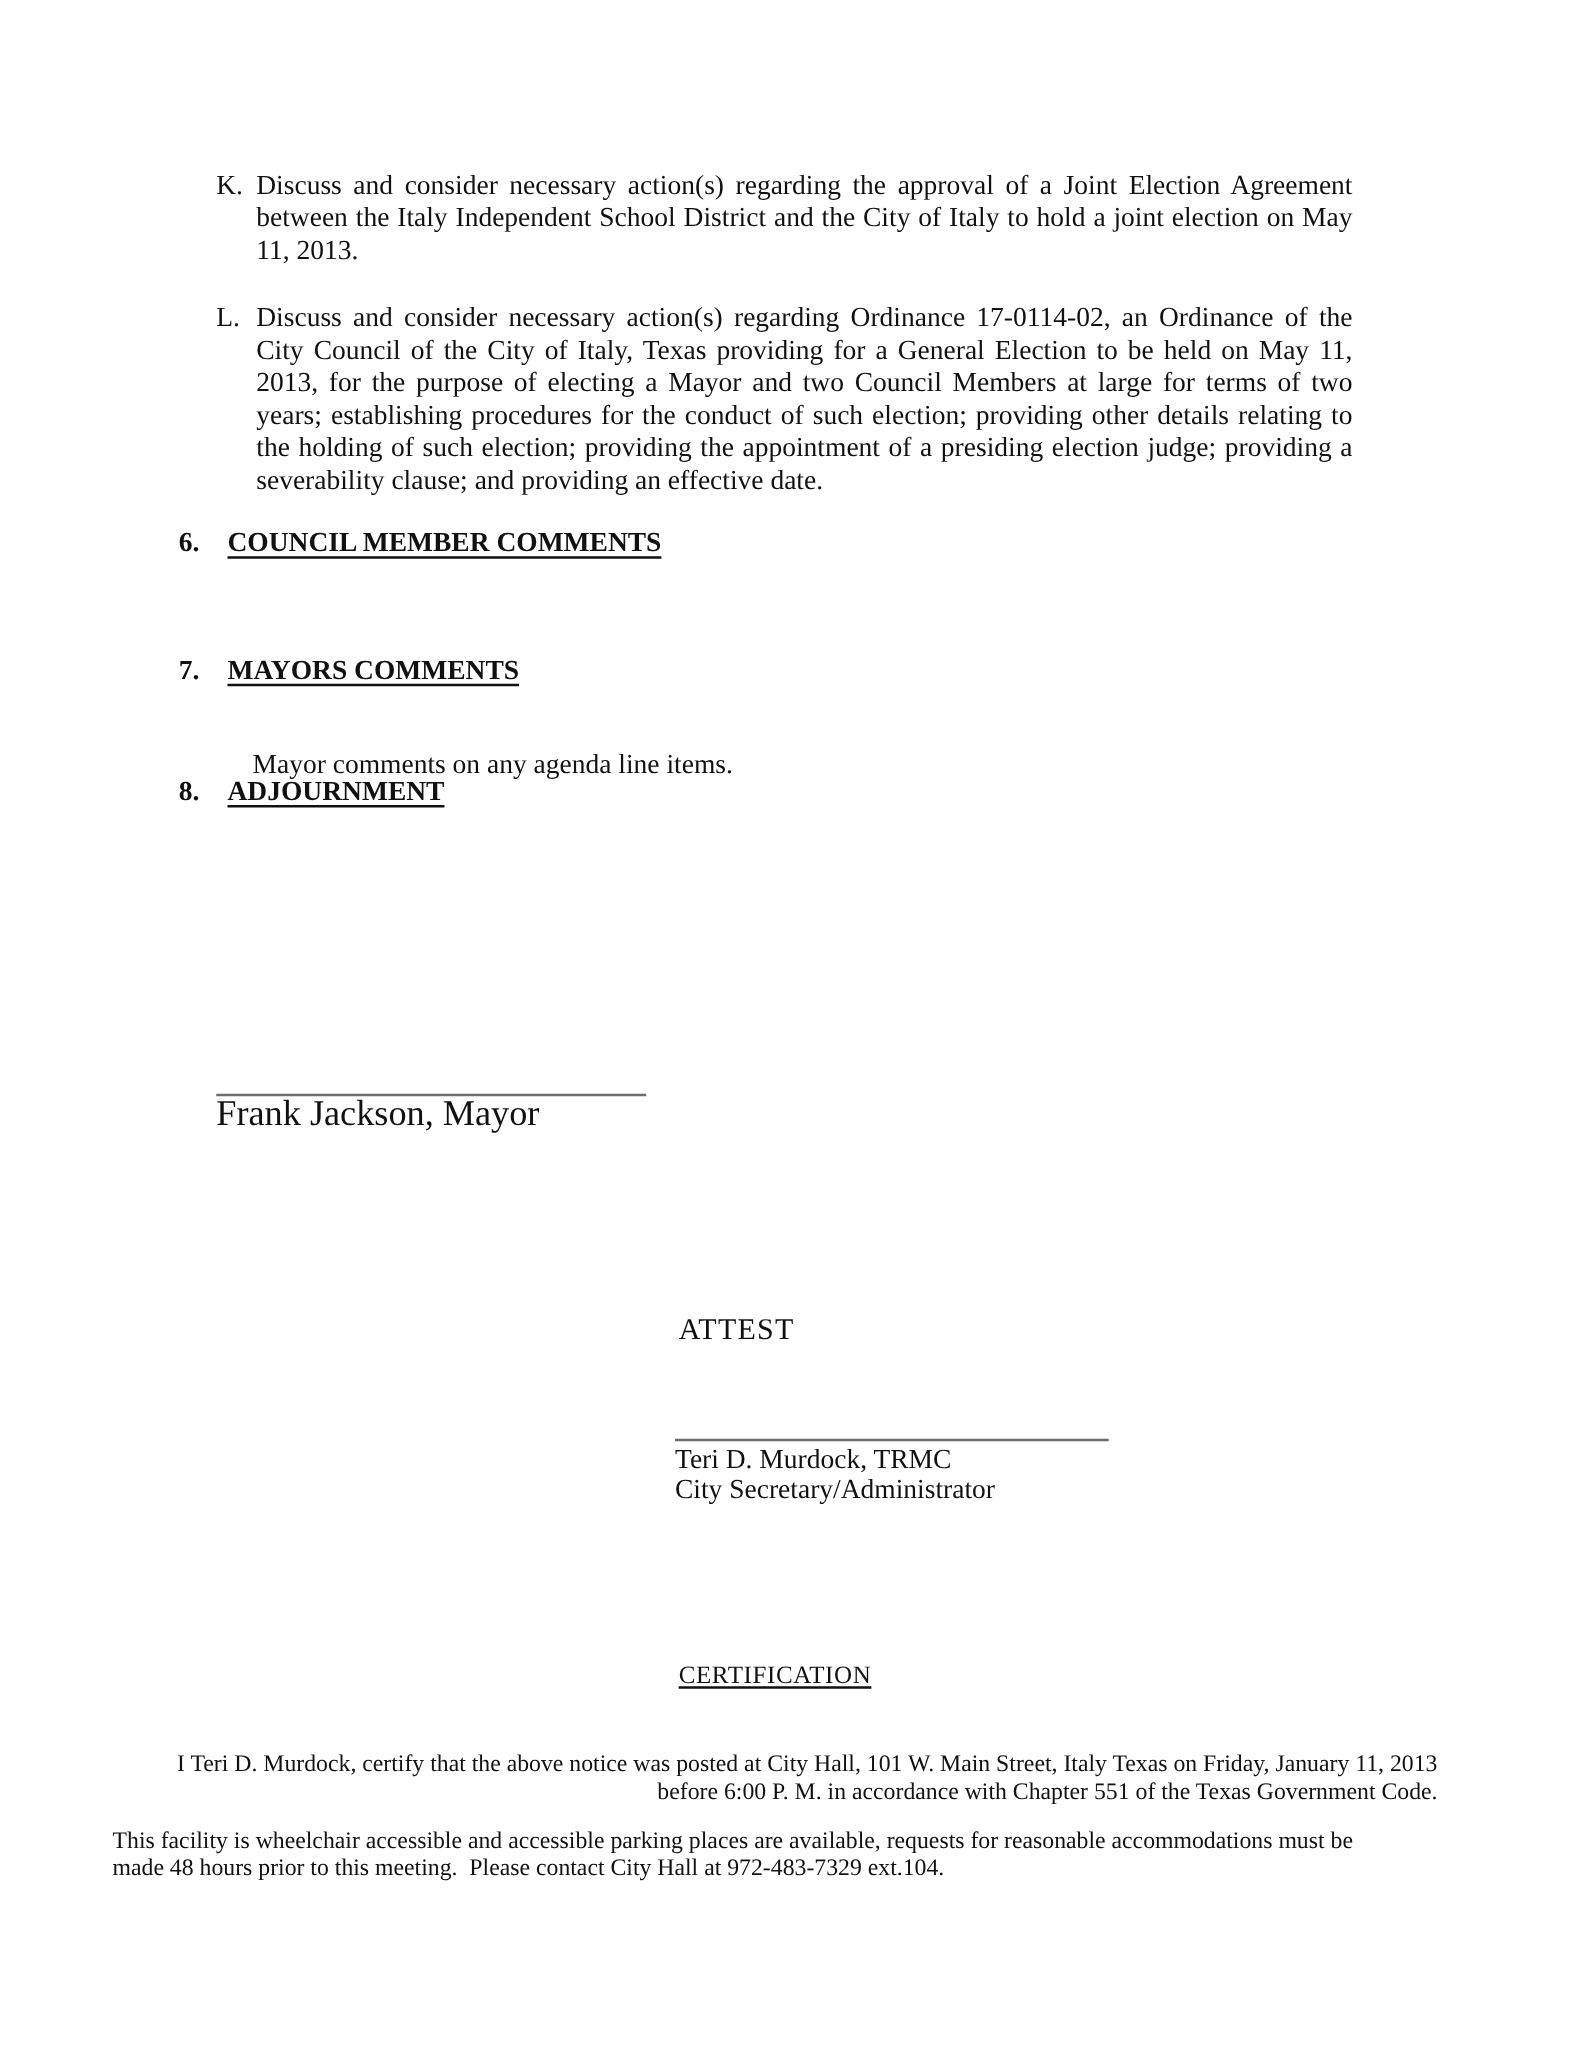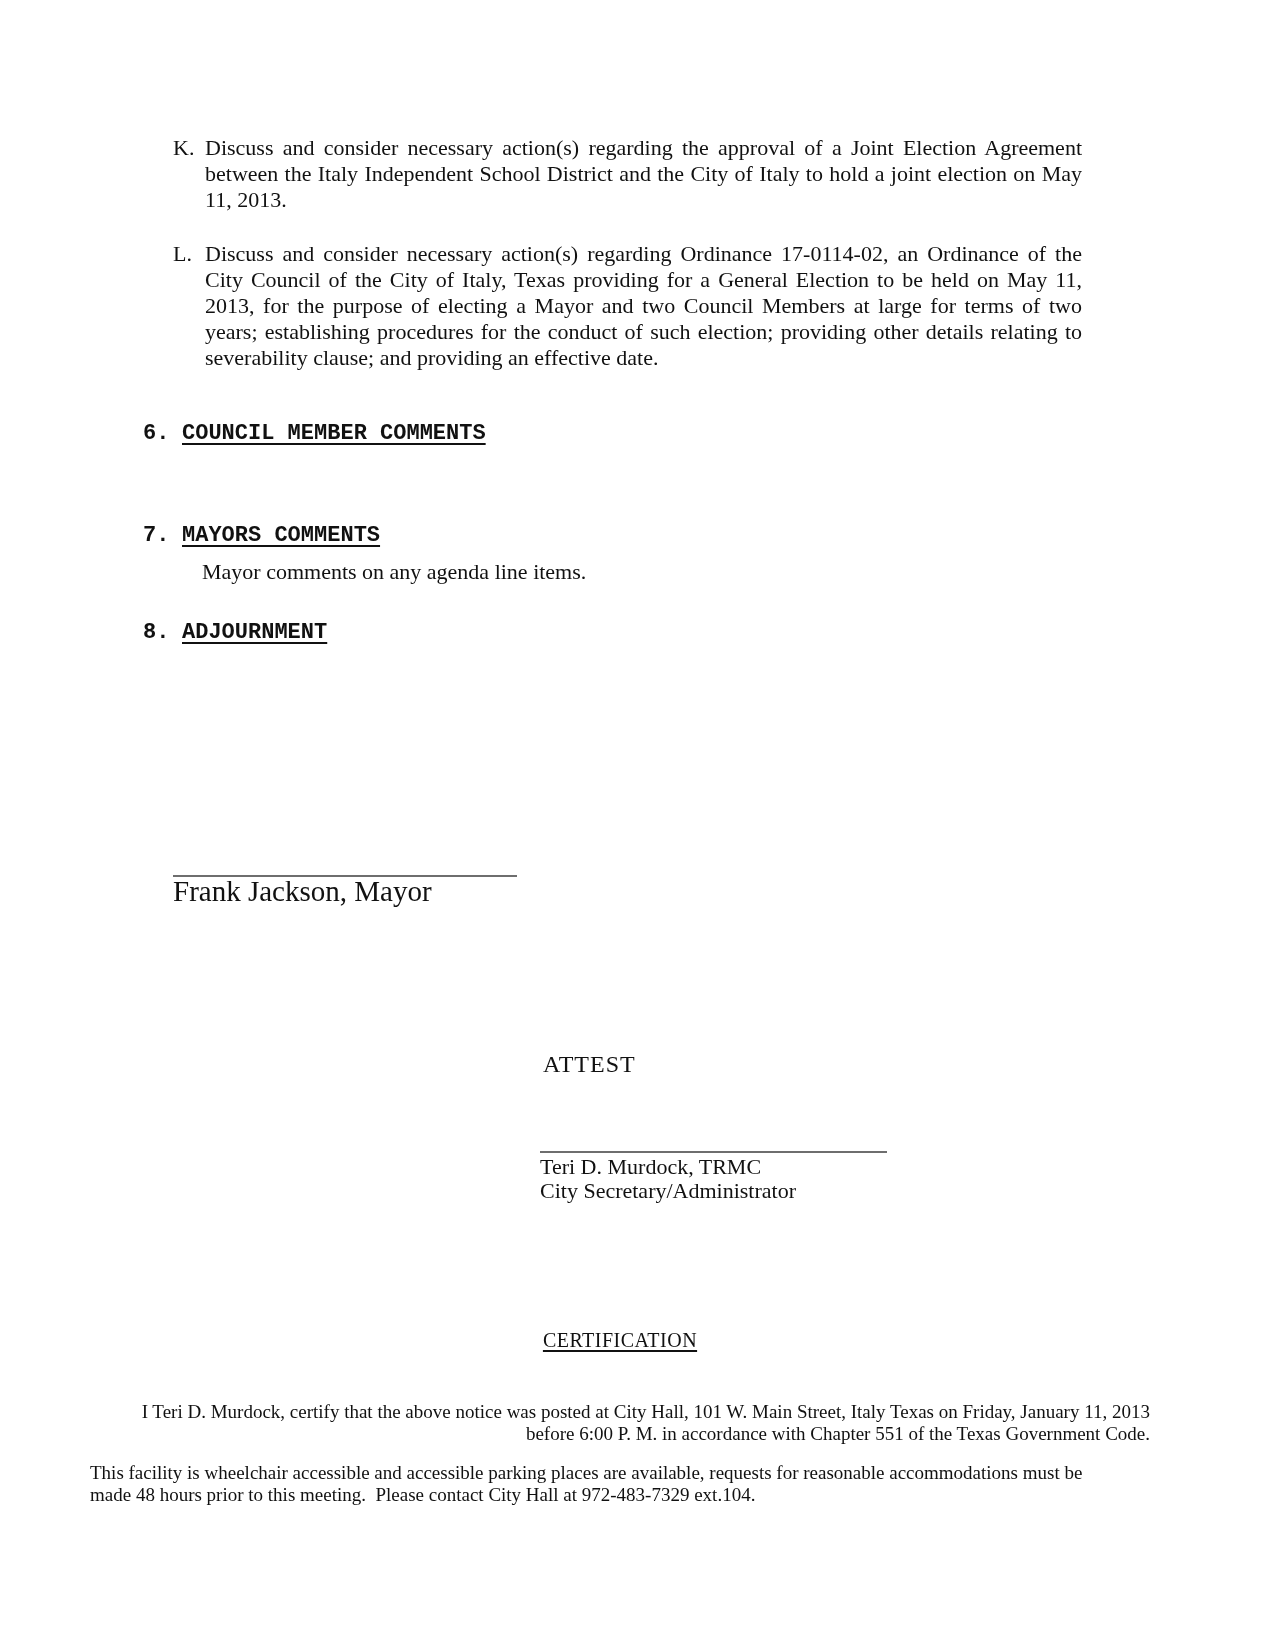--- a/index.html
+++ b/index.html
@@ -43,21 +43,20 @@
   #item-K { top: 135px; }
   #item-L { top: 241px; }
   
   .section-heading {
     position: absolute;
     left: 143px;
     font-size: 22px;
     line-height: 26px;
     font-weight: bold;
     white-space: nowrap;
-    font-family: Liberation Mono, monospace;
   }
   .sec-num {
     display: inline-block;
     width: 39px;
   }
   .sec-title {
     text-decoration: underline;
     text-decoration-thickness: 2px;
     text-underline-offset: 4px;
   }
@@ -65,21 +64,21 @@
   #section-7 { top: 523px; }
   #section-8 { top: 620px; }
   .section-body {
     position: absolute;
     left: 202px;
     font-size: 22px;
     line-height: 26px;
     white-space: nowrap;
   }
   #section-6-body { top: 475px; }
-  #section-7-body { top: 559px; }
+  #section-7-body { top: 598px; }
   
   .sig-line {
     position: absolute;
     border-top: 2px solid #6e6e6e;
     height: 0;
   }
   #mayor-sig-line { left: 173px; top: 875px; width: 344px; }
   #mayor-name {
     position: absolute;
     left: 173px;
@@ -149,20 +148,21 @@
       </div>
   </div>
 
   <div class="agenda-item" id="item-L">
     <span class="item-letter">L.</span>
     <div class="item-text justified">
         <div class="line">Discuss and consider necessary action(s) regarding Ordinance 17-0114-02, an Ordinance of the</div>
         <div class="line">City Council of the City of Italy, Texas providing for a General Election to be held on May 11,</div>
         <div class="line">2013, for the purpose of electing a Mayor and two Council Members at large for terms of two</div>
         <div class="line">years; establishing procedures for the conduct of such election; providing other details relating to</div>
+        <div class="line">the holding of such election; providing the appointment of a presiding election judge; providing a</div>
         <div class="line">severability clause; and providing an effective date.</div>
       </div>
   </div>
 
   <div class="section-heading" id="section-6">
     <span class="sec-num">6.</span><span class="sec-title">COUNCIL MEMBER COMMENTS</span>
   </div>
 
   <div class="section-heading" id="section-7">
     <span class="sec-num">7.</span><span class="sec-title">MAYORS COMMENTS</span>

